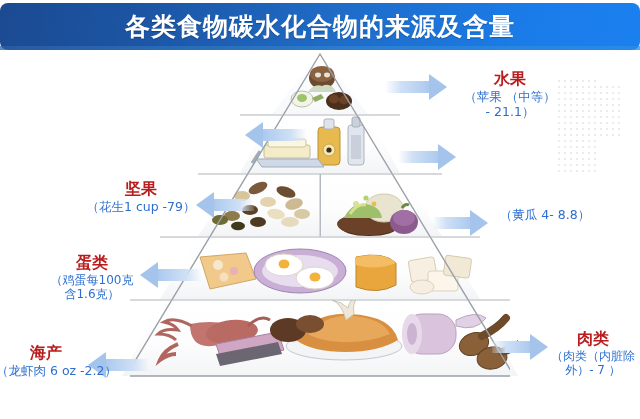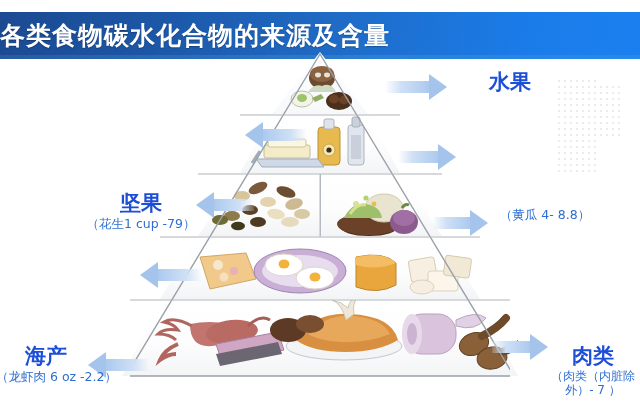--- a/index.html
+++ b/index.html
@@ -6,23 +6,23 @@
   body{
     width:640px;height:419px;overflow:hidden;
     background:#ffffff;
     font-family:"DejaVu Sans","Liberation Sans",sans-serif;
     position:relative;
   }
   #stage{position:relative;width:640px;height:419px;overflow:hidden;background:#fff;}
 
   
   .titlebar{
-    position:absolute;left:0;top:12px;width:640px;height:47px;
+    position:absolute;left:0;top:3px;width:640px;height:47px;
     background:linear-gradient(100deg,#1b4a92 0%,#1c55a4 22%,#1f6bc6 52%,#1a7ce9 82%,#1b80ef 100%);
-    display:flex;align-items:center;justify-content:flex-start;
+    display:flex;align-items:center;justify-content:center;border-radius:8px;
   }
   .titlebar:after{
     content:"";position:absolute;left:0;bottom:0;width:100%;height:4px;
     background:linear-gradient(100deg,#2d5fa5 0%,#2f86d6 60%,#2a8de8 100%);
     opacity:.75;
   }
   .title-text{
     color:#ffffff;font-size:25px;font-weight:bold;letter-spacing:1px;
     text-shadow:0 1px 1px rgba(0,0,0,.25);
     white-space:nowrap;
@@ -70,21 +70,21 @@
   }
   .arrow .head{position:absolute;top:0;width:0;height:0;}
   .arrow.right .shaft{background:linear-gradient(90deg,rgba(255,255,255,.15) 0%,#cfe0f5 35%,#a9c8ee 100%);}
   .arrow.right .head{right:0;border-top:13px solid transparent;border-bottom:13px solid transparent;border-left:18px solid #a4c4ec;}
   .arrow.left .shaft{background:linear-gradient(270deg,rgba(255,255,255,.15) 0%,#cfe0f5 35%,#a9c8ee 100%);}
   .arrow.left .head{left:0;border-top:13px solid transparent;border-bottom:13px solid transparent;border-right:18px solid #a4c4ec;}
 
   
   .label{position:absolute;text-align:center;line-height:1.15;}
   .label .name{
-    color:#1d4ed8;font-size:21px;font-weight:bold;display:block;
+    color:#b91c1c;font-size:16px;font-weight:bold;display:block;
     white-space:nowrap;
     text-align:center;
   }
   .label .sub{
     color:#2d6fd0;font-size:12.5px;display:block;margin-top:2px;
     white-space:pre-line;
   }
   .label.tight .sub{font-size:12px;}
 </style>
 </head>
@@ -270,40 +270,45 @@
     <div class="shaft" style="left:16px;width:46px;"></div>
     <div class="head"></div>
   </div>
   <div class="arrow left" style="left:88px;top:352px;width:62px;">
     <div class="shaft" style="left:16px;width:46px;"></div>
     <div class="head"></div>
   </div>
 
   <div class="label" style="left:446px;top:70px;width:128px;">
     <span class="name">水果</span>
+    <span class="sub">（苹果 （中等）
+- 21.1）</span>
   </div>
 
 
   <div class="label" style="left:470px;top:206px;width:150px;">
     <span class="sub">（黄瓜 4- 8.8）</span>
   </div>
 
-  <div class="label tight" style="left:546px;top:344px;width:94px;">
+  <div class="label tight" style="left:546px;top:330px;width:94px;">
     <span class="name">肉类</span>
     <span class="sub">（肉类（内脏除
 外）- 7 ）</span>
   </div>
 
 
-  <div class="label" style="left:82px;top:191px;width:118px;">
+  <div class="label" style="left:82px;top:180px;width:118px;">
     <span class="name">坚果</span>
     <span class="sub">（花生1 cup -79）</span>
   </div>
 
   <div class="label tight" style="left:40px;top:254px;width:104px;">
+    <span class="name">蛋类</span>
+    <span class="sub">（鸡蛋每100克
+含1.6克）</span>
   </div>
 
   <div class="label" style="left:-4px;top:344px;width:100px;">
     <span class="name">海产</span>
     <span class="sub" style="white-space:nowrap;position:relative;left:0;">（龙虾肉 6 oz -2.2）</span>
   </div>
 
 </div>
 
 </body></html>

